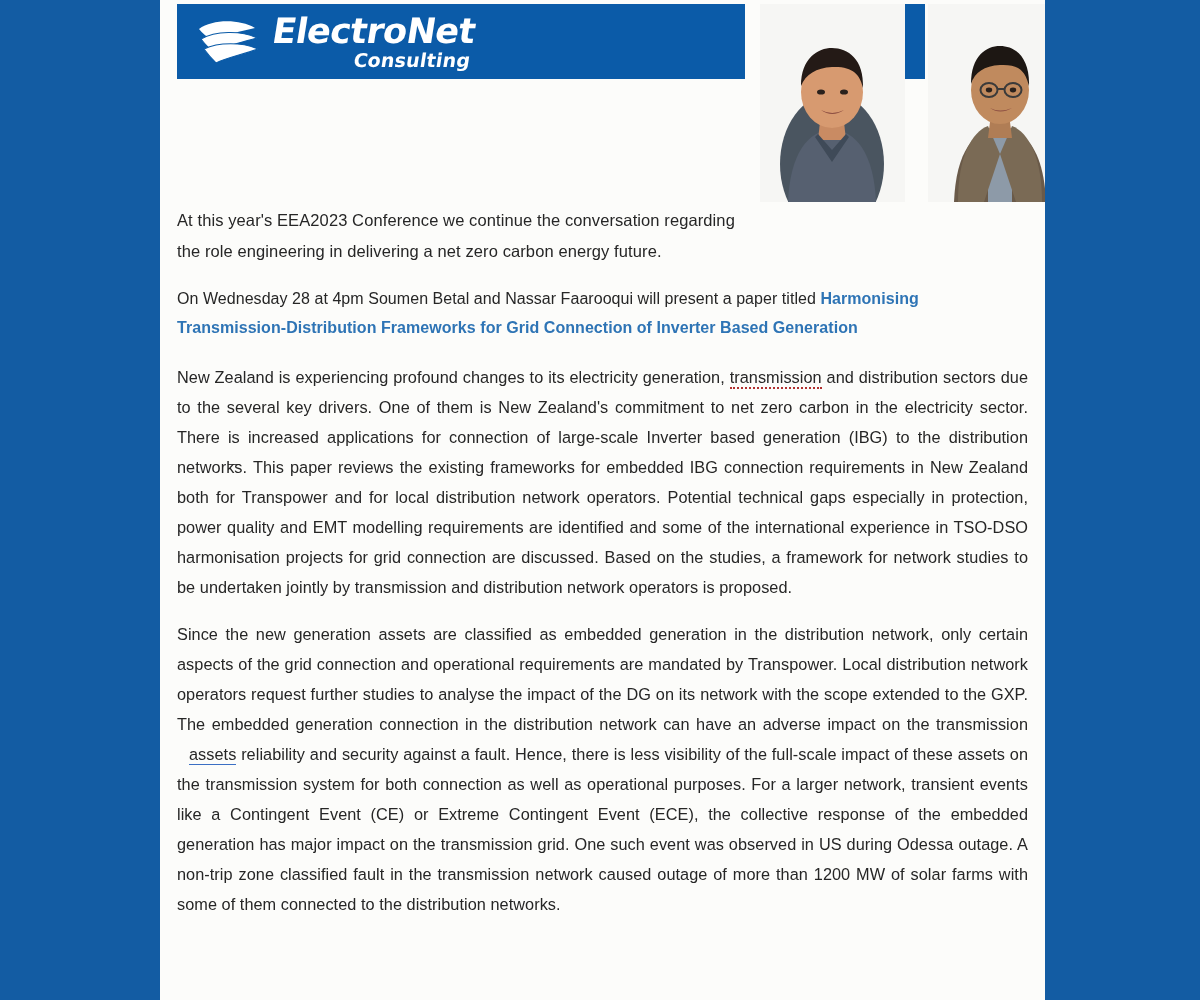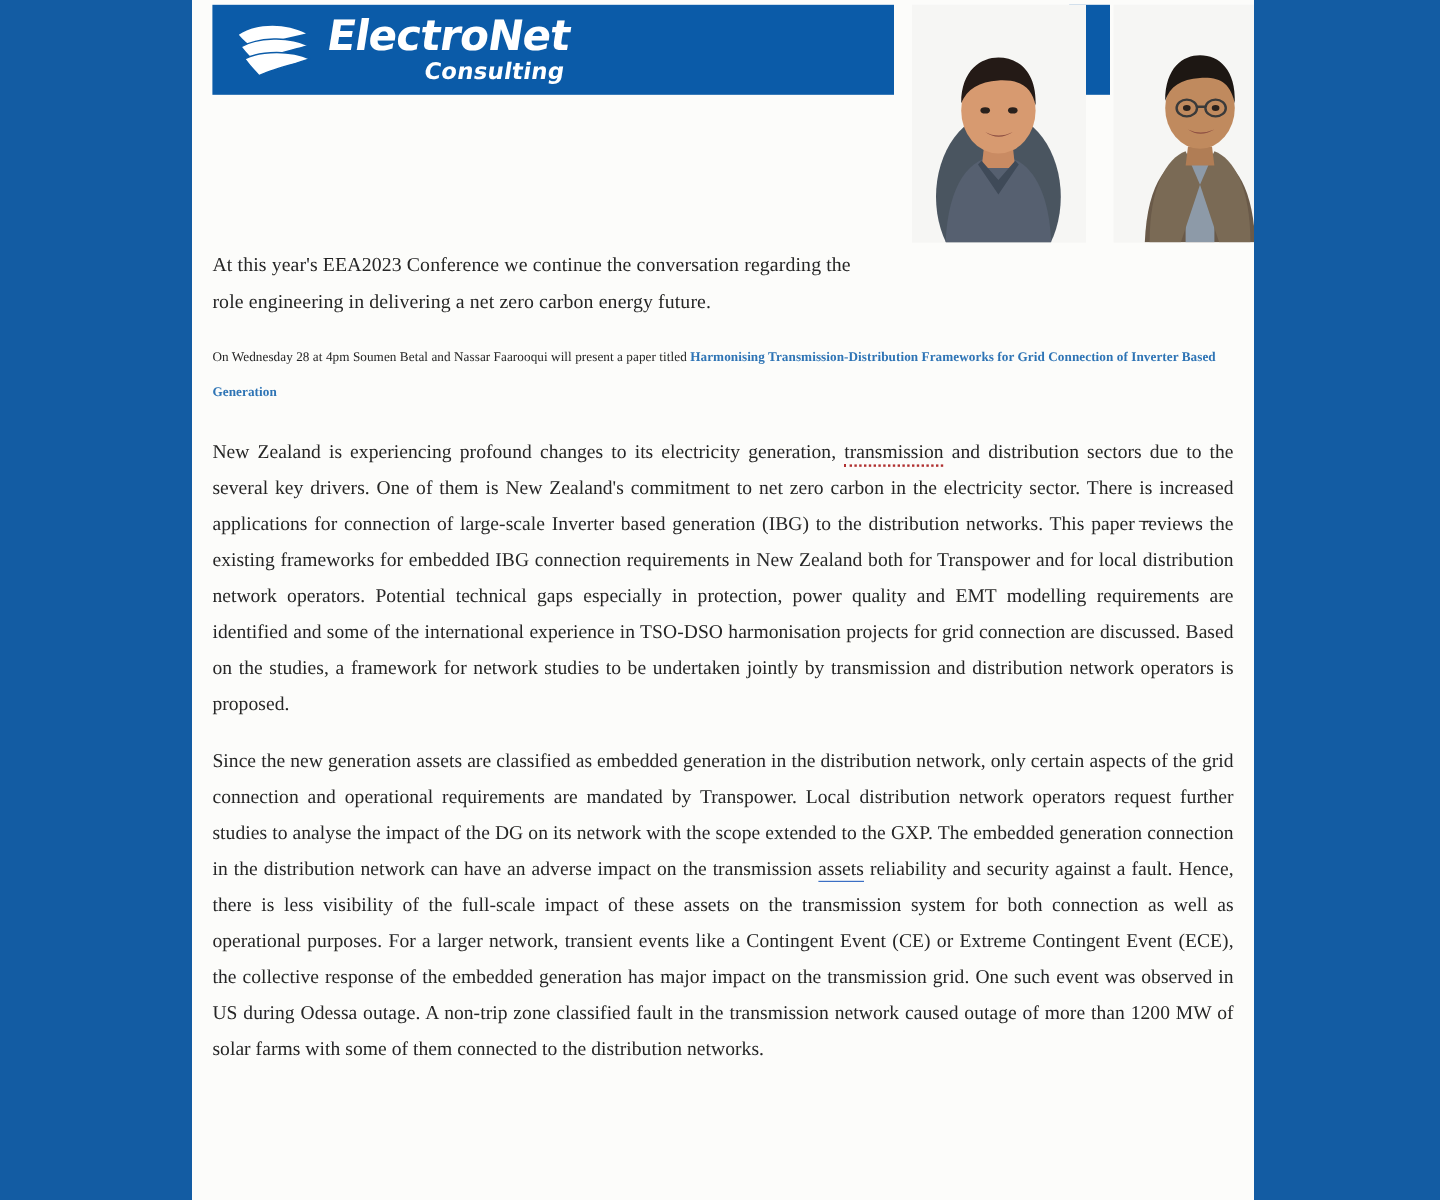--- a/index.html
+++ b/index.html
@@ -111,32 +111,32 @@
 
   
   .doc-body {
     padding: 0 17px 0 17px;
     box-sizing: border-box;
   }
 
   p {
     margin: 0 0 17px 0;
     color: #262626;
-    font-family: Liberation Serif, serif;
+    font-family: Liberation Sans, sans-serif;
   }
 
   .intro {
     font-size: 16.5px;
     line-height: 31px;
     width: 560px;
     letter-spacing: 0.1px;
   }
 
   .announce {
-    font-size: 11px;
+    font-size: 16px;
     line-height: 29px;
     letter-spacing: 0.05px;
     margin-bottom: 20px;
   }
 
   .paper-title {
     color: #2E74B5;
     font-weight: bold;
   }
 
@@ -148,20 +148,21 @@
   }
 
   
   .spell-dotted {
     border-bottom: 2px dotted #b03030;
     padding-bottom: 1px;
   }
   .grammar-line {
     border-bottom: 1.5px solid #3b6fc4;
     padding-bottom: 1px;
+    margin-left: 12px;
   }
   .grammar-line-dark {
     border-bottom: 1.5px solid #4a4a4a;
     padding-bottom: 18px;
   }
 </style>
 </head>
 <body>
 
 <div class="screenshot">

